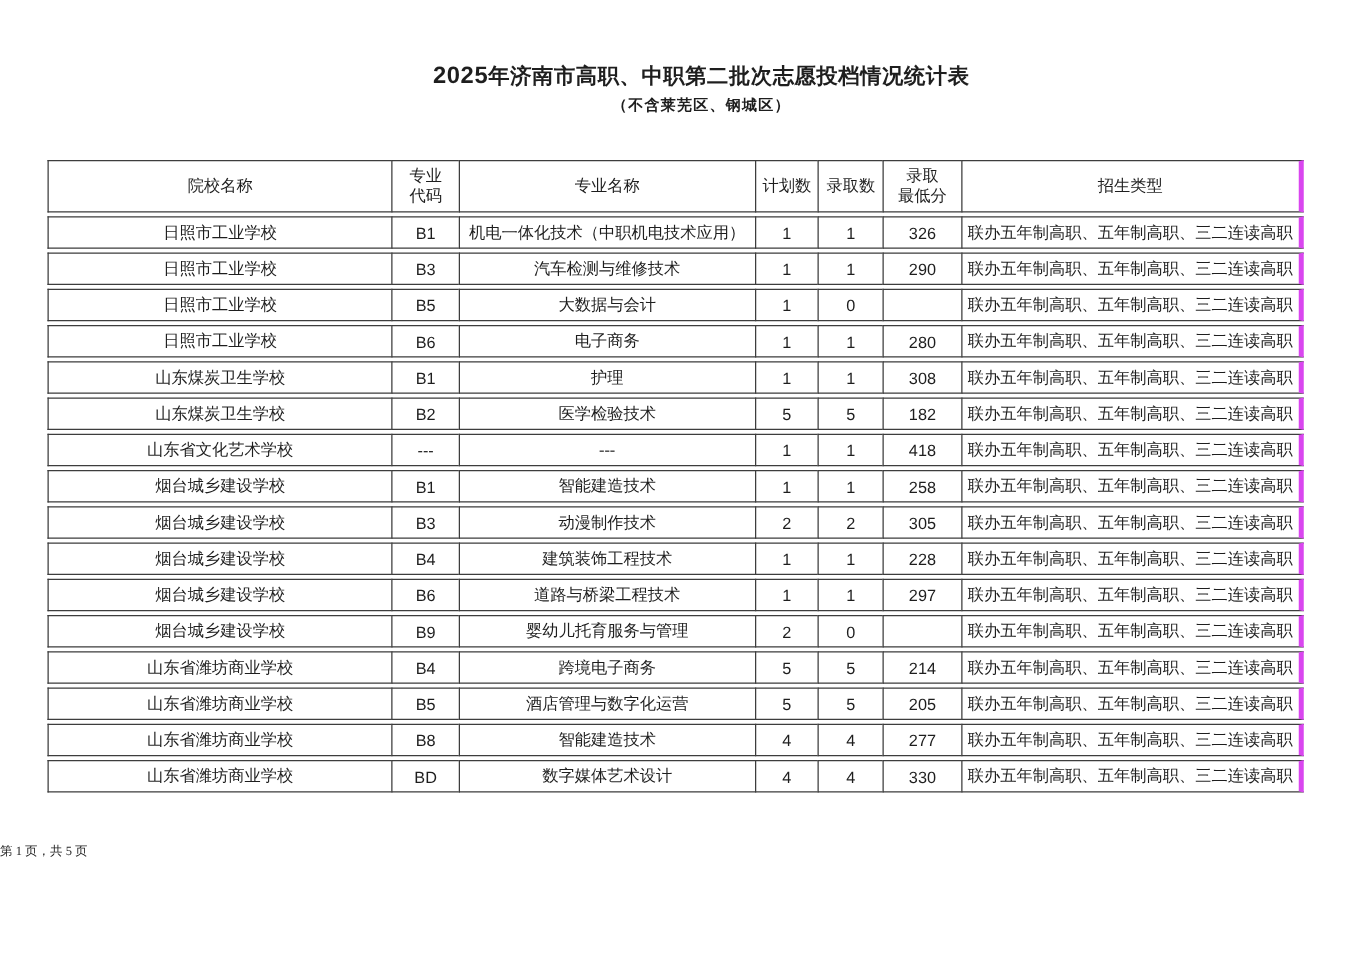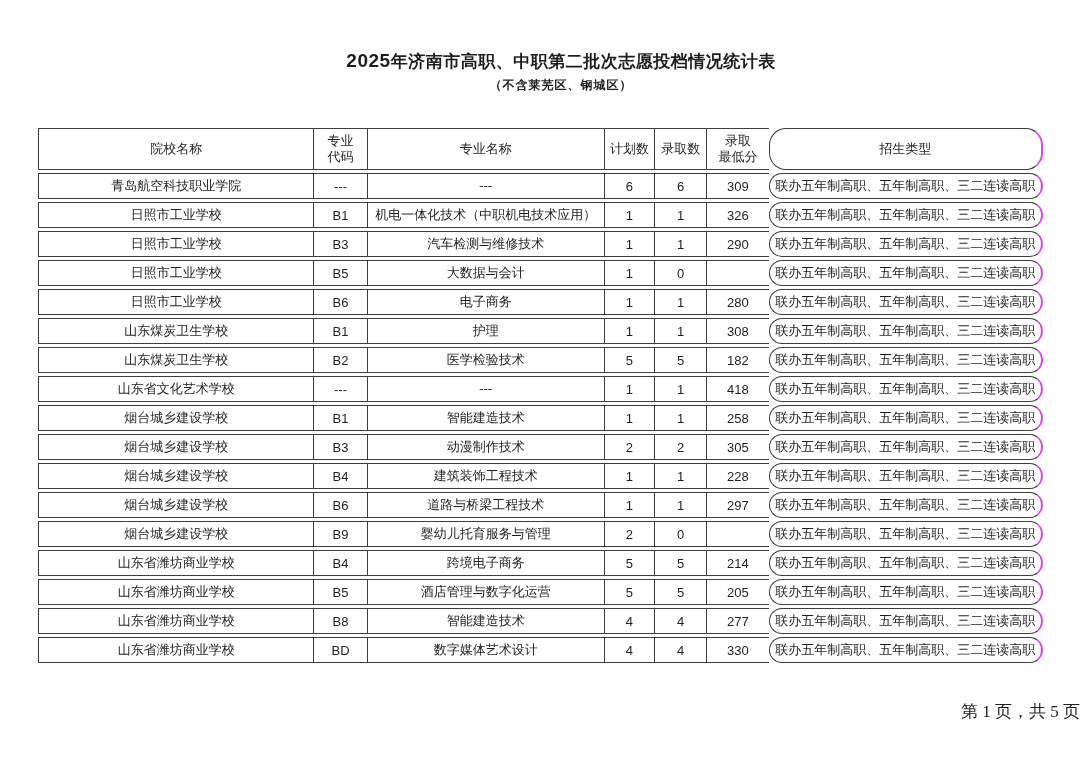--- a/index.html
+++ b/index.html
@@ -45,42 +45,41 @@
   .stat-table th, .stat-table td {
     border-top: 1px solid #3d3d3d;
     border-bottom: 1px solid #3d3d3d;
     border-left: 1px solid #3d3d3d;
     padding: 1px 3px;
     text-align: center;
     vertical-align: middle;
     overflow: hidden;
   }
   .stat-table th:last-child, .stat-table td:last-child {
-    border-right: 2px solid #d946ef;
-    border-radius: 17px;
+    border-right: 4px solid #d946ef;
   }
   .stat-table th {
     height: 38px;
     font-weight: 400;
     white-space: pre-line;
     line-height: 16px;
   }
   .stat-table td { height: 22px; }
   .c-code, .c-num {
     font-family: "Liberation Sans", "DejaVu Sans", sans-serif;
     font-size: 13px;
   }
   .c-type { letter-spacing: 0px; }
   .footer {
     position: absolute;
-    top: 700px;
+    top: 674px;
     left: 0;
     width: 100%;
-    text-align: right;
-    font-size: 17px;
+    text-align: left;
+    font-size: 10px;
   }
 </style>
 </head>
 <body>
 
 <div class="page">
 
   <div class="title-wrap">
     <h1 class="doc-title"><span class="year">2025</span><span>年济南市高职、中职第二批次志愿投档情况统计表</span></h1>
     <div class="subtitle">（不含莱芜区、钢城区）</div>
@@ -104,29 +103,20 @@
         <th>专业名称</th>
         <th>计划数</th>
         <th>录取数</th>
         <th>录取
 最低分</th>
         <th>招生类型</th>
       </tr>
     </thead>
     <tbody>
 
-  <tr>
-    <td class="c-school">青岛航空科技职业学院</td>
-    <td class="c-code">---</td>
-    <td class="c-major">---</td>
-    <td class="c-num">6</td>
-    <td class="c-num">6</td>
-    <td class="c-num">309</td>
-    <td class="c-type">联办五年制高职、五年制高职、三二连读高职</td>
-  </tr>
 
   <tr>
     <td class="c-school">日照市工业学校</td>
     <td class="c-code">B1</td>
     <td class="c-major">机电一体化技术（中职机电技术应用）</td>
     <td class="c-num">1</td>
     <td class="c-num">1</td>
     <td class="c-num">326</td>
     <td class="c-type">联办五年制高职、五年制高职、三二连读高职</td>
   </tr>

